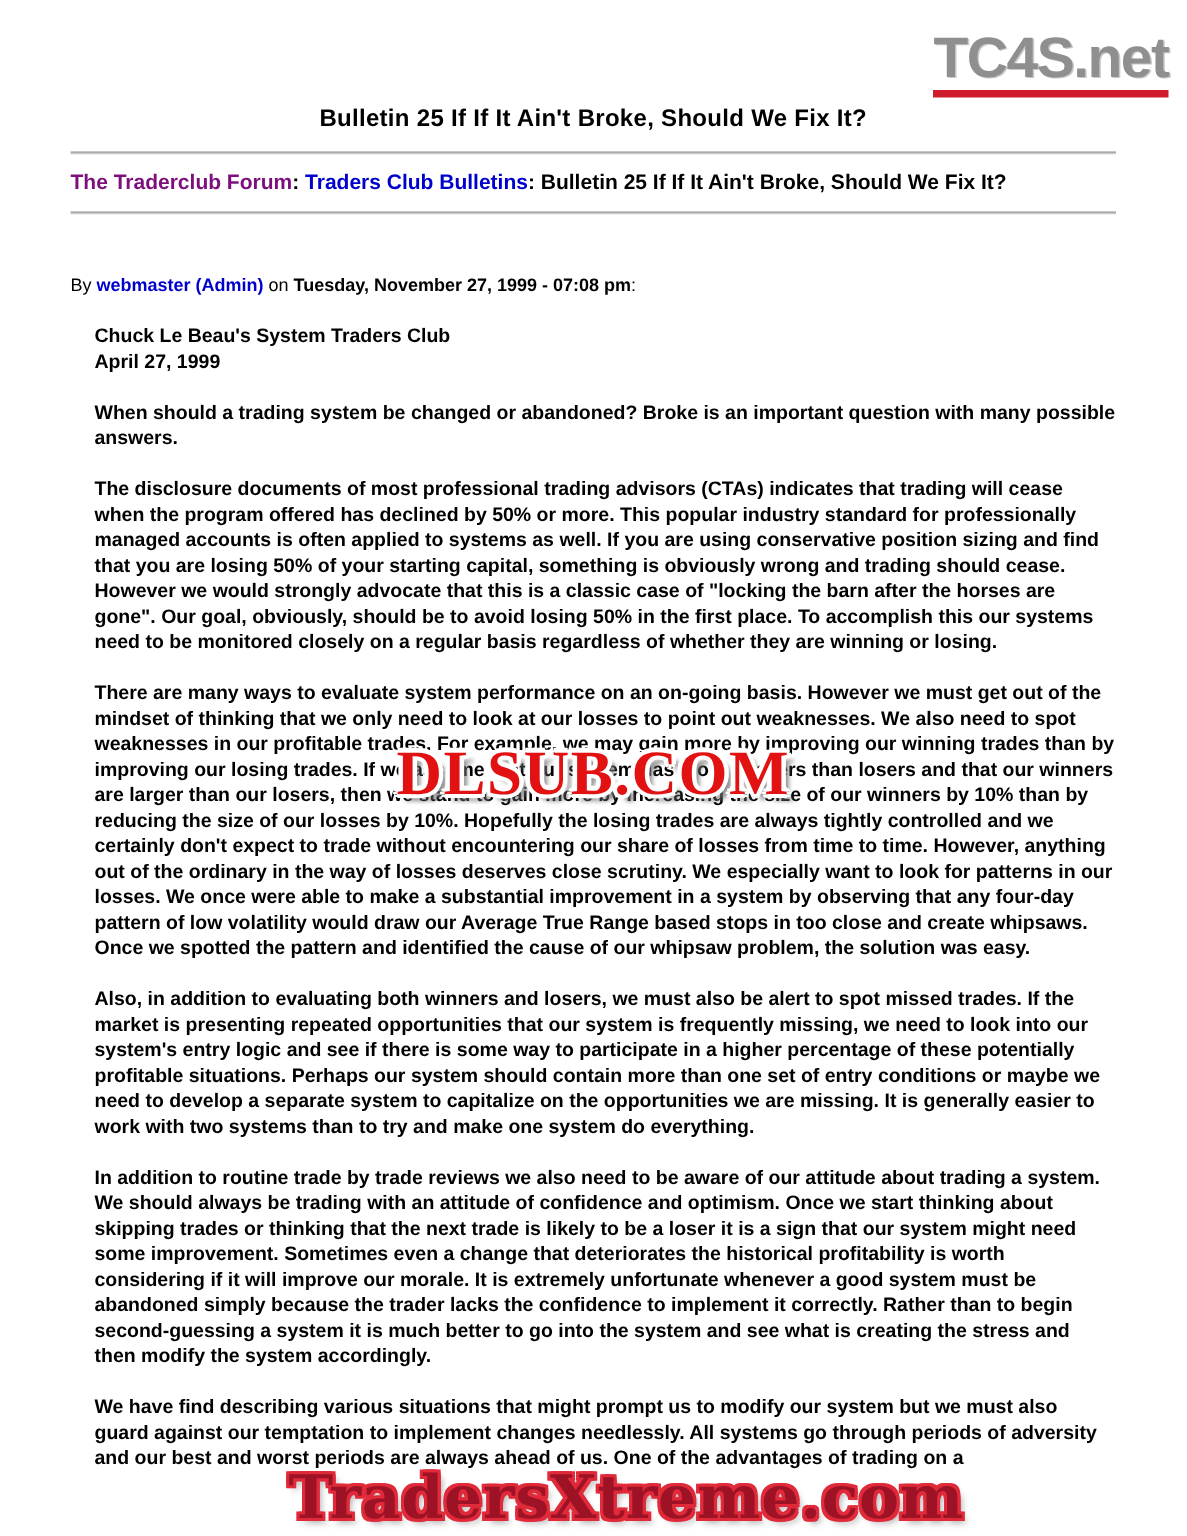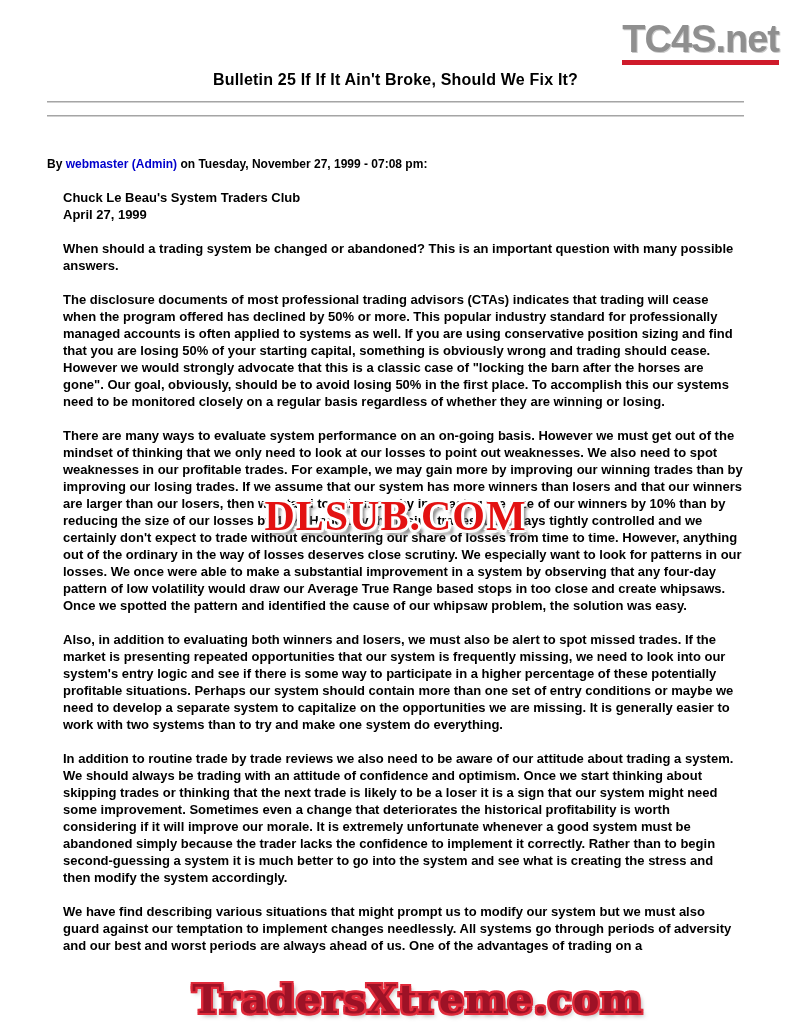--- a/index.html
+++ b/index.html
@@ -38,21 +38,21 @@
   .breadcrumb {
     padding: 10px 47px 0 47px;
     font-size: 14px; font-weight: bold;
   }
   .bc-forum { color: #7d0f7d; cursor: pointer; }
   .bc-link { color: #0000cc; text-decoration: none; cursor: pointer; }
   .bc-sep, .bc-topic { color: #000; }
 
   
   .byline { padding: 40px 47px 0 47px; font-size: 12px; color: #000; }
-  .byline .plain { font-weight: bold; text-align: center; }
+  .byline .plain { font-weight: normal; text-align: center; }
   .author-link { color: #0000cc; font-weight: bold; cursor: pointer; }
   .byline .datetime { font-weight: bold; }
 
   
   .article {
     padding: 18px 47px 0 47px;
     font-size: 13px; line-height: 17px; color: #000;
   }
   .article p { margin: 0 0 17px 16px; white-space: pre-line; font-weight: bold; }
 
@@ -90,29 +90,30 @@
     <div class="logo-inner">
       <div class="logo-text">TC4S.net</div>
       <div class="logo-underline"></div>
     </div>
   </div>
 
   <h1 class="page-title">Bulletin 25 If If It Ain't Broke, Should We Fix It?</h1>
 
   <hr class="rule">
 
+  <div class="breadcrumb"><span class="bc-forum">The Traderclub Forum</span><span class="bc-sep">: </span><a class="bc-link">Traders Club Bulletins</a><span class="bc-sep">: </span><span class="bc-topic">Bulletin 25 If If It Ain't Broke, Should We Fix It?</span></div>
 
   <hr class="rule">
 
   <div class="byline"><span class="plain">By </span><a class="author-link">webmaster (Admin)</a><span class="plain"> on </span><span class="datetime">Tuesday, November 27, 1999 - 07:08 pm</span><span class="plain">:</span></div>
 
   <div class="article">
     <p>Chuck Le Beau's System Traders Club
 April 27, 1999</p>
-    <p>When should a trading system be changed or abandoned? This is an important question with many possible answers.</p>
+    <p>When should a trading system be changed or abandoned? Broke is an important question with many possible answers.</p>
     <p>The disclosure documents of most professional trading advisors (CTAs) indicates that trading will cease when the program offered has declined by 50% or more. This popular industry standard for professionally managed accounts is often applied to systems as well. If you are using conservative position sizing and find that you are losing 50% of your starting capital, something is obviously wrong and trading should cease. However we would strongly advocate that this is a classic case of "locking the barn after the horses are gone". Our goal, obviously, should be to avoid losing 50% in the first place. To accomplish this our systems need to be monitored closely on a regular basis regardless of whether they are winning or losing.</p>
     <p>There are many ways to evaluate system performance on an on-going basis. However we must get out of the mindset of thinking that we only need to look at our losses to point out weaknesses. We also need to spot weaknesses in our profitable trades. For example, we may gain more by improving our winning trades than by improving our losing trades. If we assume that our system has more winners than losers and that our winners are larger than our losers, then we stand to gain more by increasing the size of our winners by 10% than by reducing the size of our losses by 10%. Hopefully the losing trades are always tightly controlled and we certainly don't expect to trade without encountering our share of losses from time to time. However, anything out of the ordinary in the way of losses deserves close scrutiny. We especially want to look for patterns in our losses. We once were able to make a substantial improvement in a system by observing that any four-day pattern of low volatility would draw our Average True Range based stops in too close and create whipsaws. Once we spotted the pattern and identified the cause of our whipsaw problem, the solution was easy.</p>
     <p>Also, in addition to evaluating both winners and losers, we must also be alert to spot missed trades. If the market is presenting repeated opportunities that our system is frequently missing, we need to look into our system's entry logic and see if there is some way to participate in a higher percentage of these potentially profitable situations. Perhaps our system should contain more than one set of entry conditions or maybe we need to develop a separate system to capitalize on the opportunities we are missing. It is generally easier to work with two systems than to try and make one system do everything.</p>
     <p>In addition to routine trade by trade reviews we also need to be aware of our attitude about trading a system. We should always be trading with an attitude of confidence and optimism. Once we start thinking about skipping trades or thinking that the next trade is likely to be a loser it is a sign that our system might need some improvement. Sometimes even a change that deteriorates the historical profitability is worth considering if it will improve our morale. It is extremely unfortunate whenever a good system must be abandoned simply because the trader lacks the confidence to implement it correctly. Rather than to begin second-guessing a system it is much better to go into the system and see what is creating the stress and then modify the system accordingly.</p>
     <p>We have find describing various situations that might prompt us to modify our system but we must also guard against our temptation to implement changes needlessly. All systems go through periods of adversity and our best and worst periods are always ahead of us. One of the advantages of trading on a</p>
   </div>
 
   <div class="wm-center">DLSUB.COM</div>
   <div class="wm-bottom">TradersXtreme.com</div>
 

